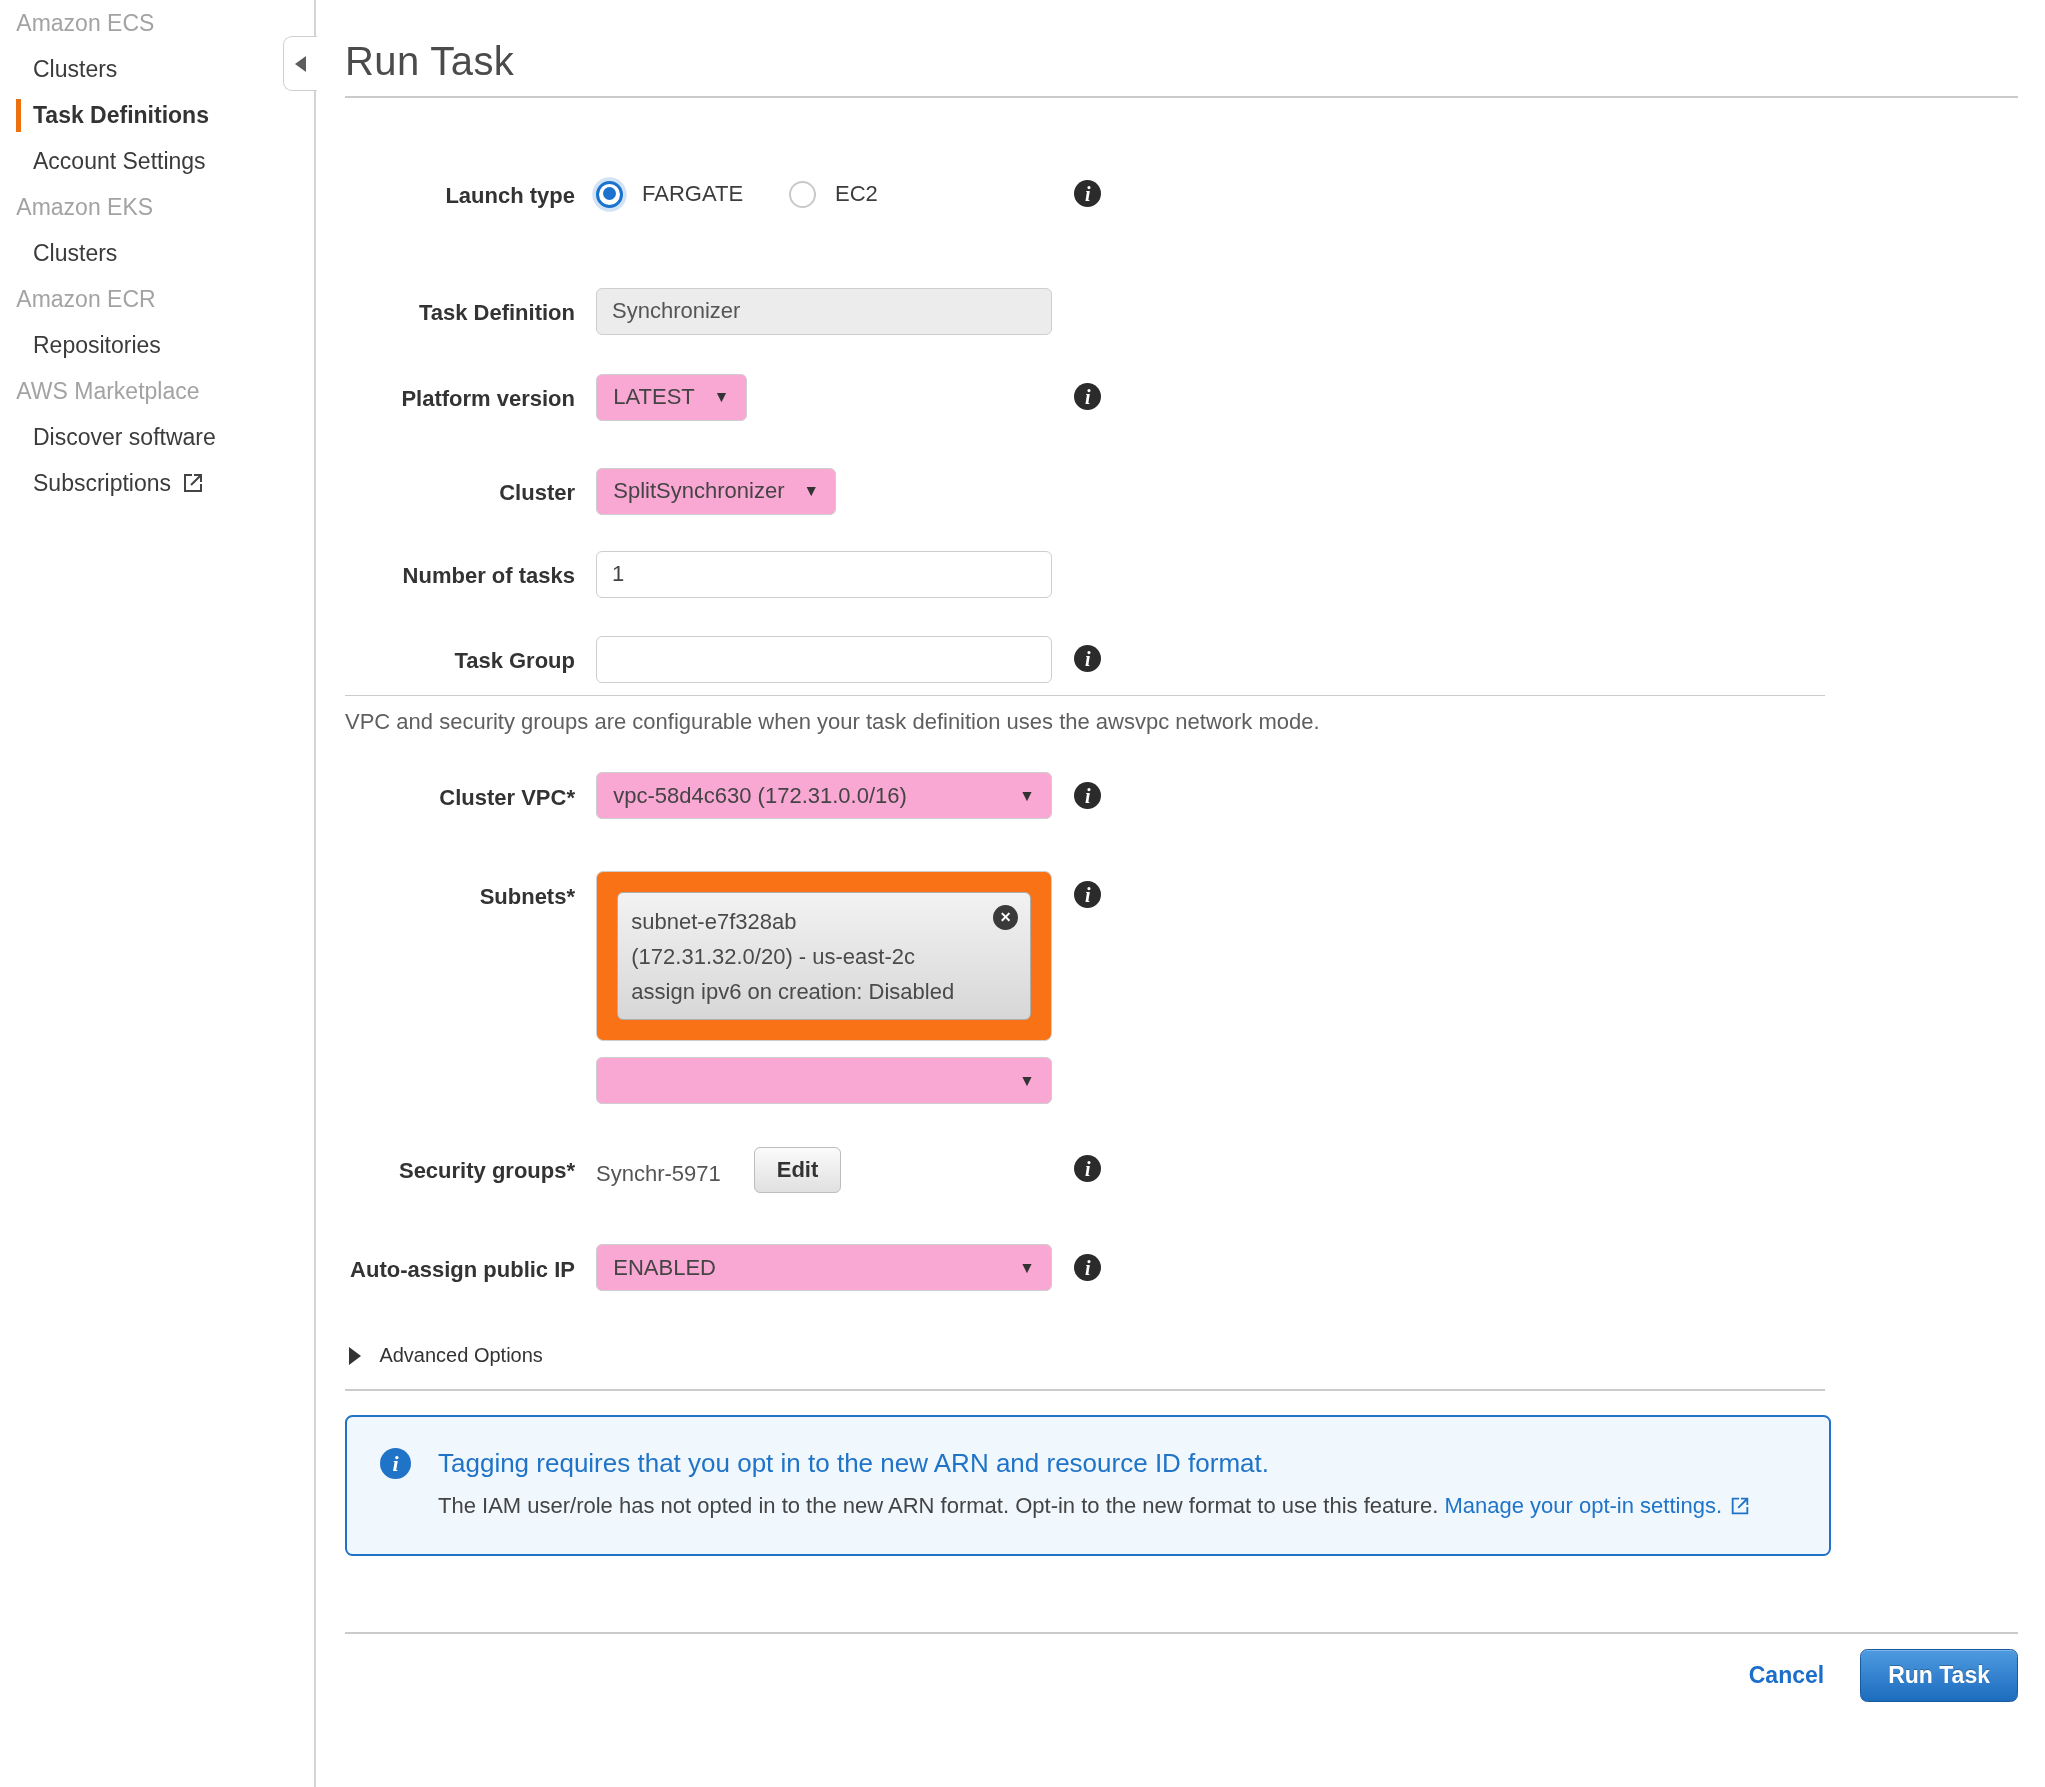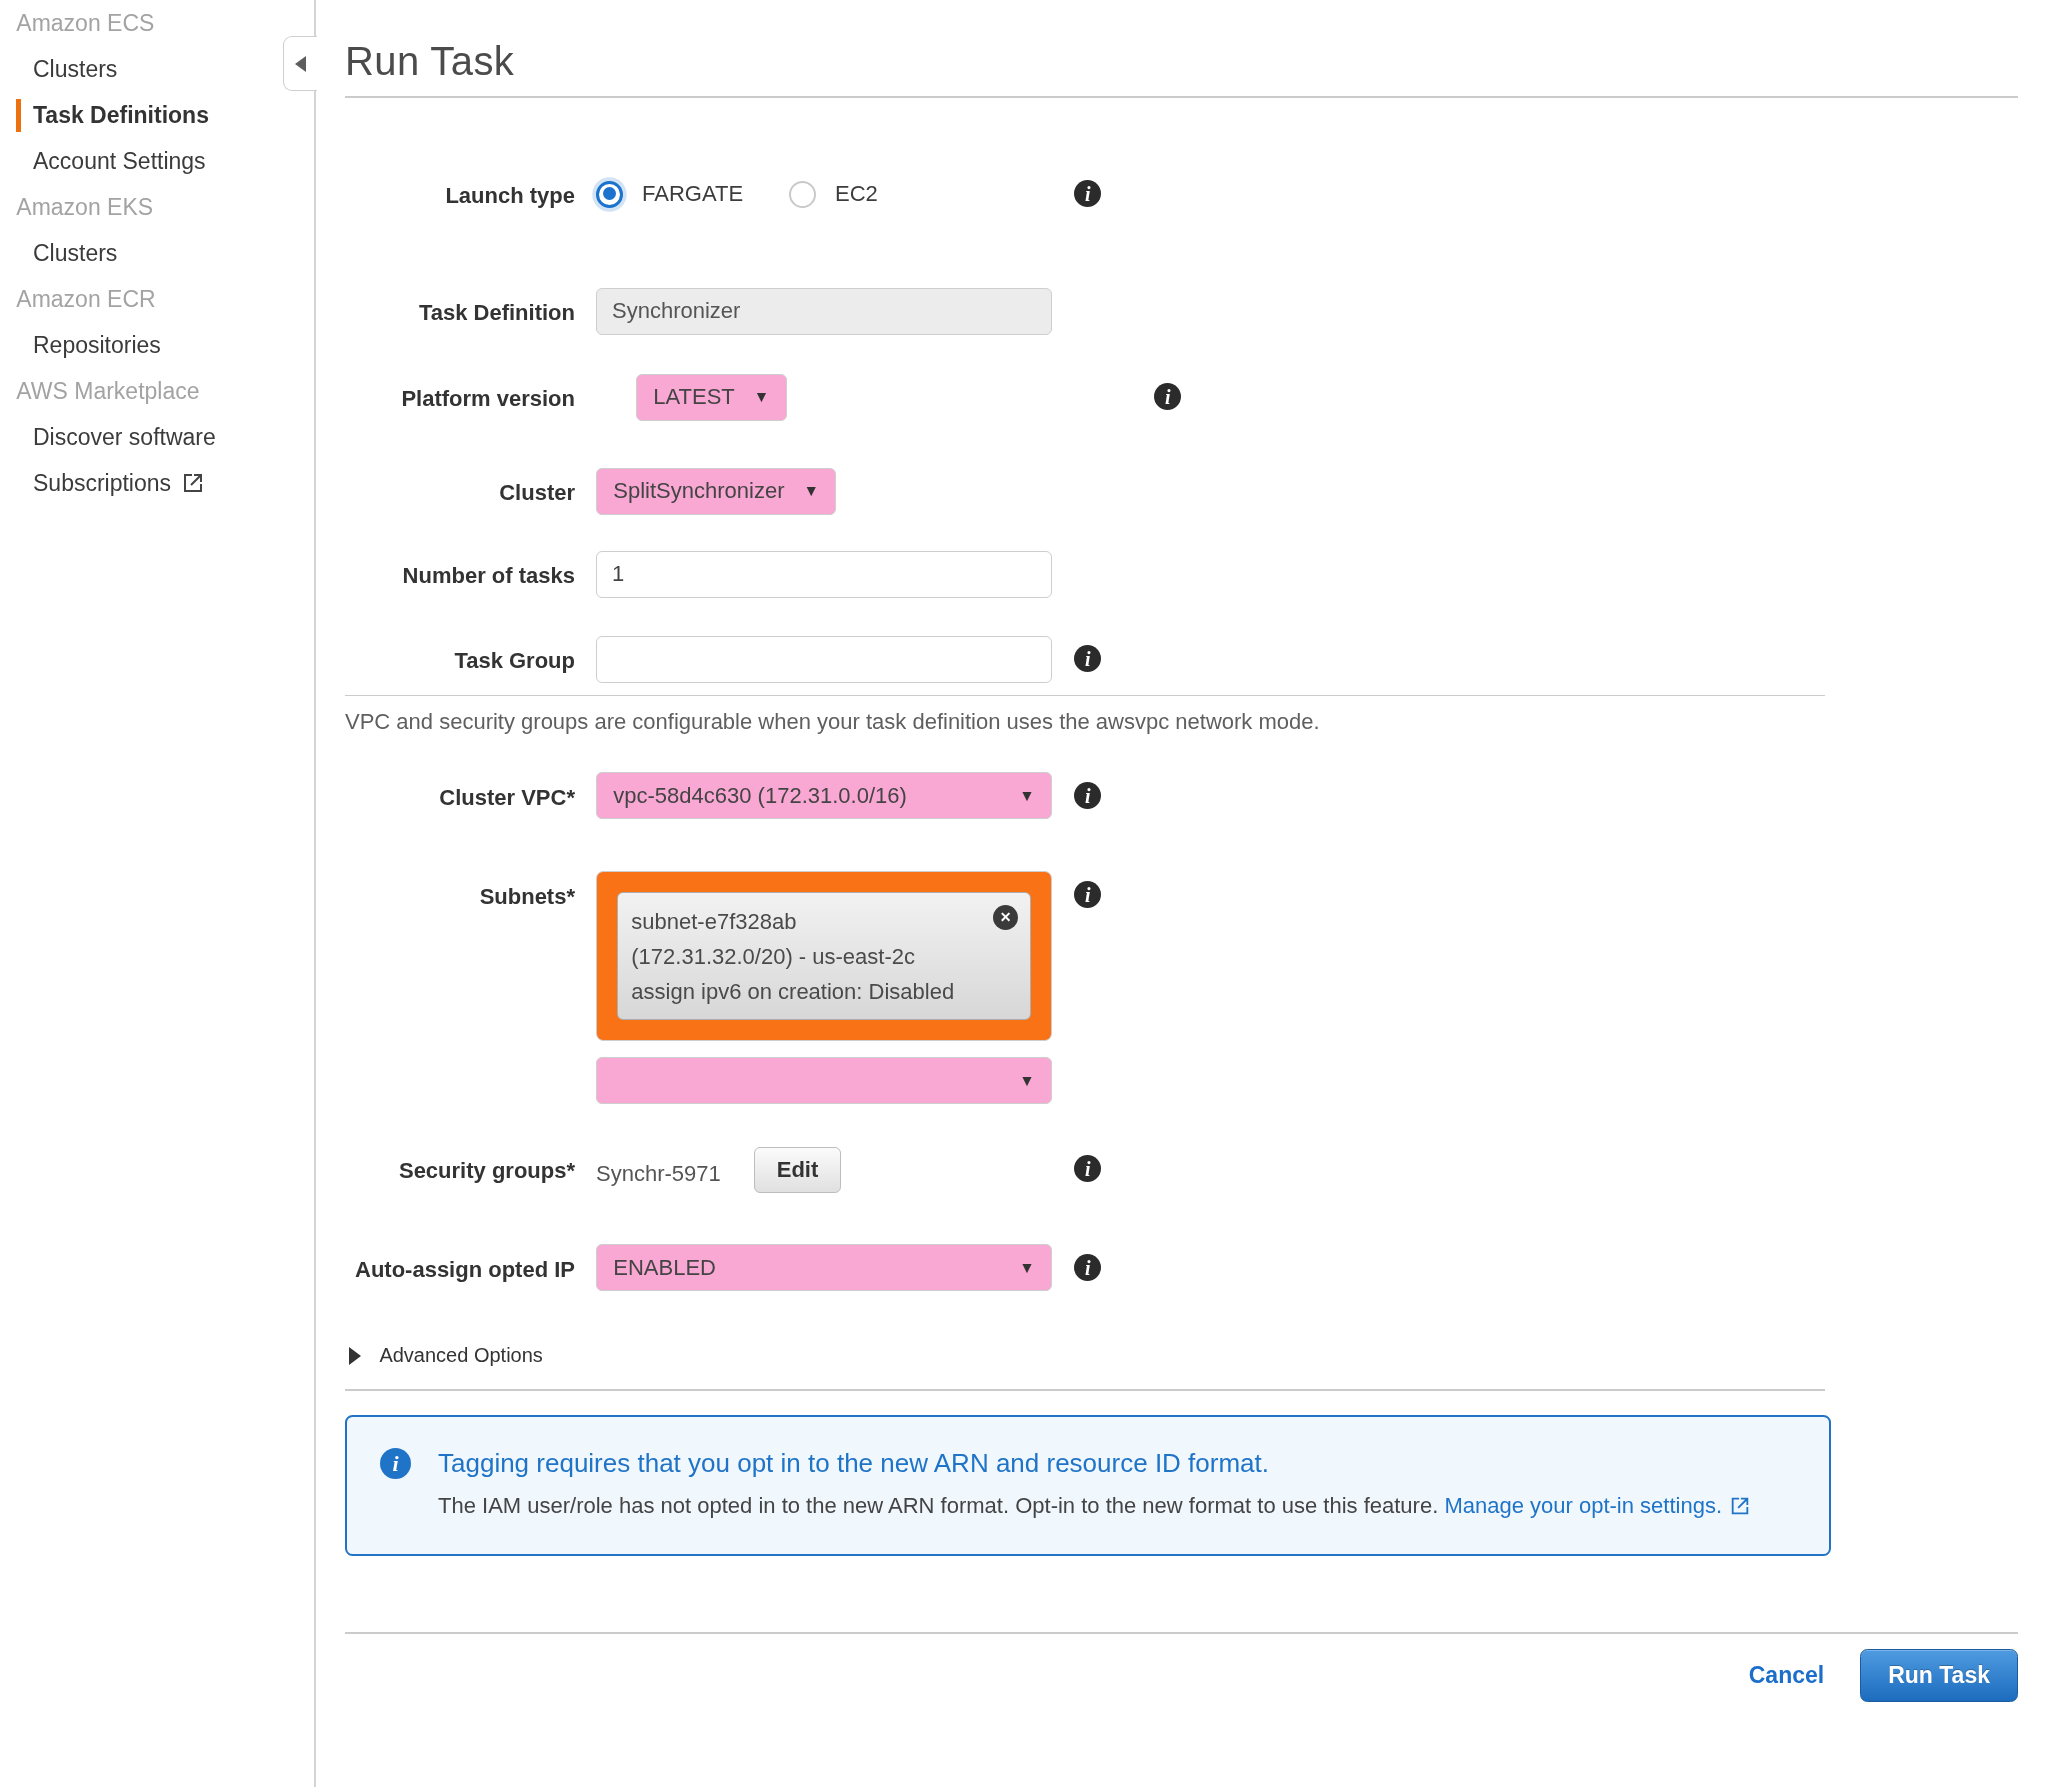--- a/index.html
+++ b/index.html
@@ -92,21 +92,21 @@
     cursor:pointer; font-family:"Liberation Sans", sans-serif;
   }
 
   
   .section-title { margin-top:21px; font-size:27.4px; font-weight:400; color:#444; }
   .rule-section { margin-top:12px; width:1480px; }
   .section-desc { margin-top:13.3px; font-size:22px; color:#5f5f5f; }
   .vpc-form { margin-top:37px; }
   .gap-a { margin-bottom:70px; }
   .gap-b { margin-bottom:39px; }
-  .gap-c { margin-bottom:47px;gap:40px; }
+  .gap-c { margin-bottom:47px; }
   .gap-d { margin-bottom:36px; }
   .gap-e { margin-bottom:38px; }
   .gap-f { margin-bottom:52px; }
   .gap-g { margin-bottom:41px; }
   .gap-h { margin-bottom:50px; }
 
   
   .advanced { margin-top:53px; display:flex; align-items:center; cursor:pointer; }
   .tri-right { width:0; height:0; border-top:9px solid transparent; border-bottom:9px solid transparent; border-left:12px solid #333; margin-left:4.4px; }
   .advanced-label { font-size:20px; color:#333; margin-left:18px; }
@@ -306,21 +306,21 @@
         <div class="fctrl sg-ctrl">
           <span class="sg-value">Synchr-5971</span>
           <button class="btn-edit">Edit</button>
         </div>
         <div class="finfo"><span class="info-badge">
               <span>i</span>
             </span></div>
       </div>
 
       <div class="frow">
-        <div class="flabel">Auto-assign opted IP</div>
+        <div class="flabel">Auto-assign public IP</div>
         <div class="fctrl">
           <div class="selectbox wide">
             <span>ENABLED</span>
             <span class="caret">▼</span>
           </div>
         </div>
         <div class="finfo"><span class="info-badge">
               <span>i</span>
             </span></div>
       </div>

